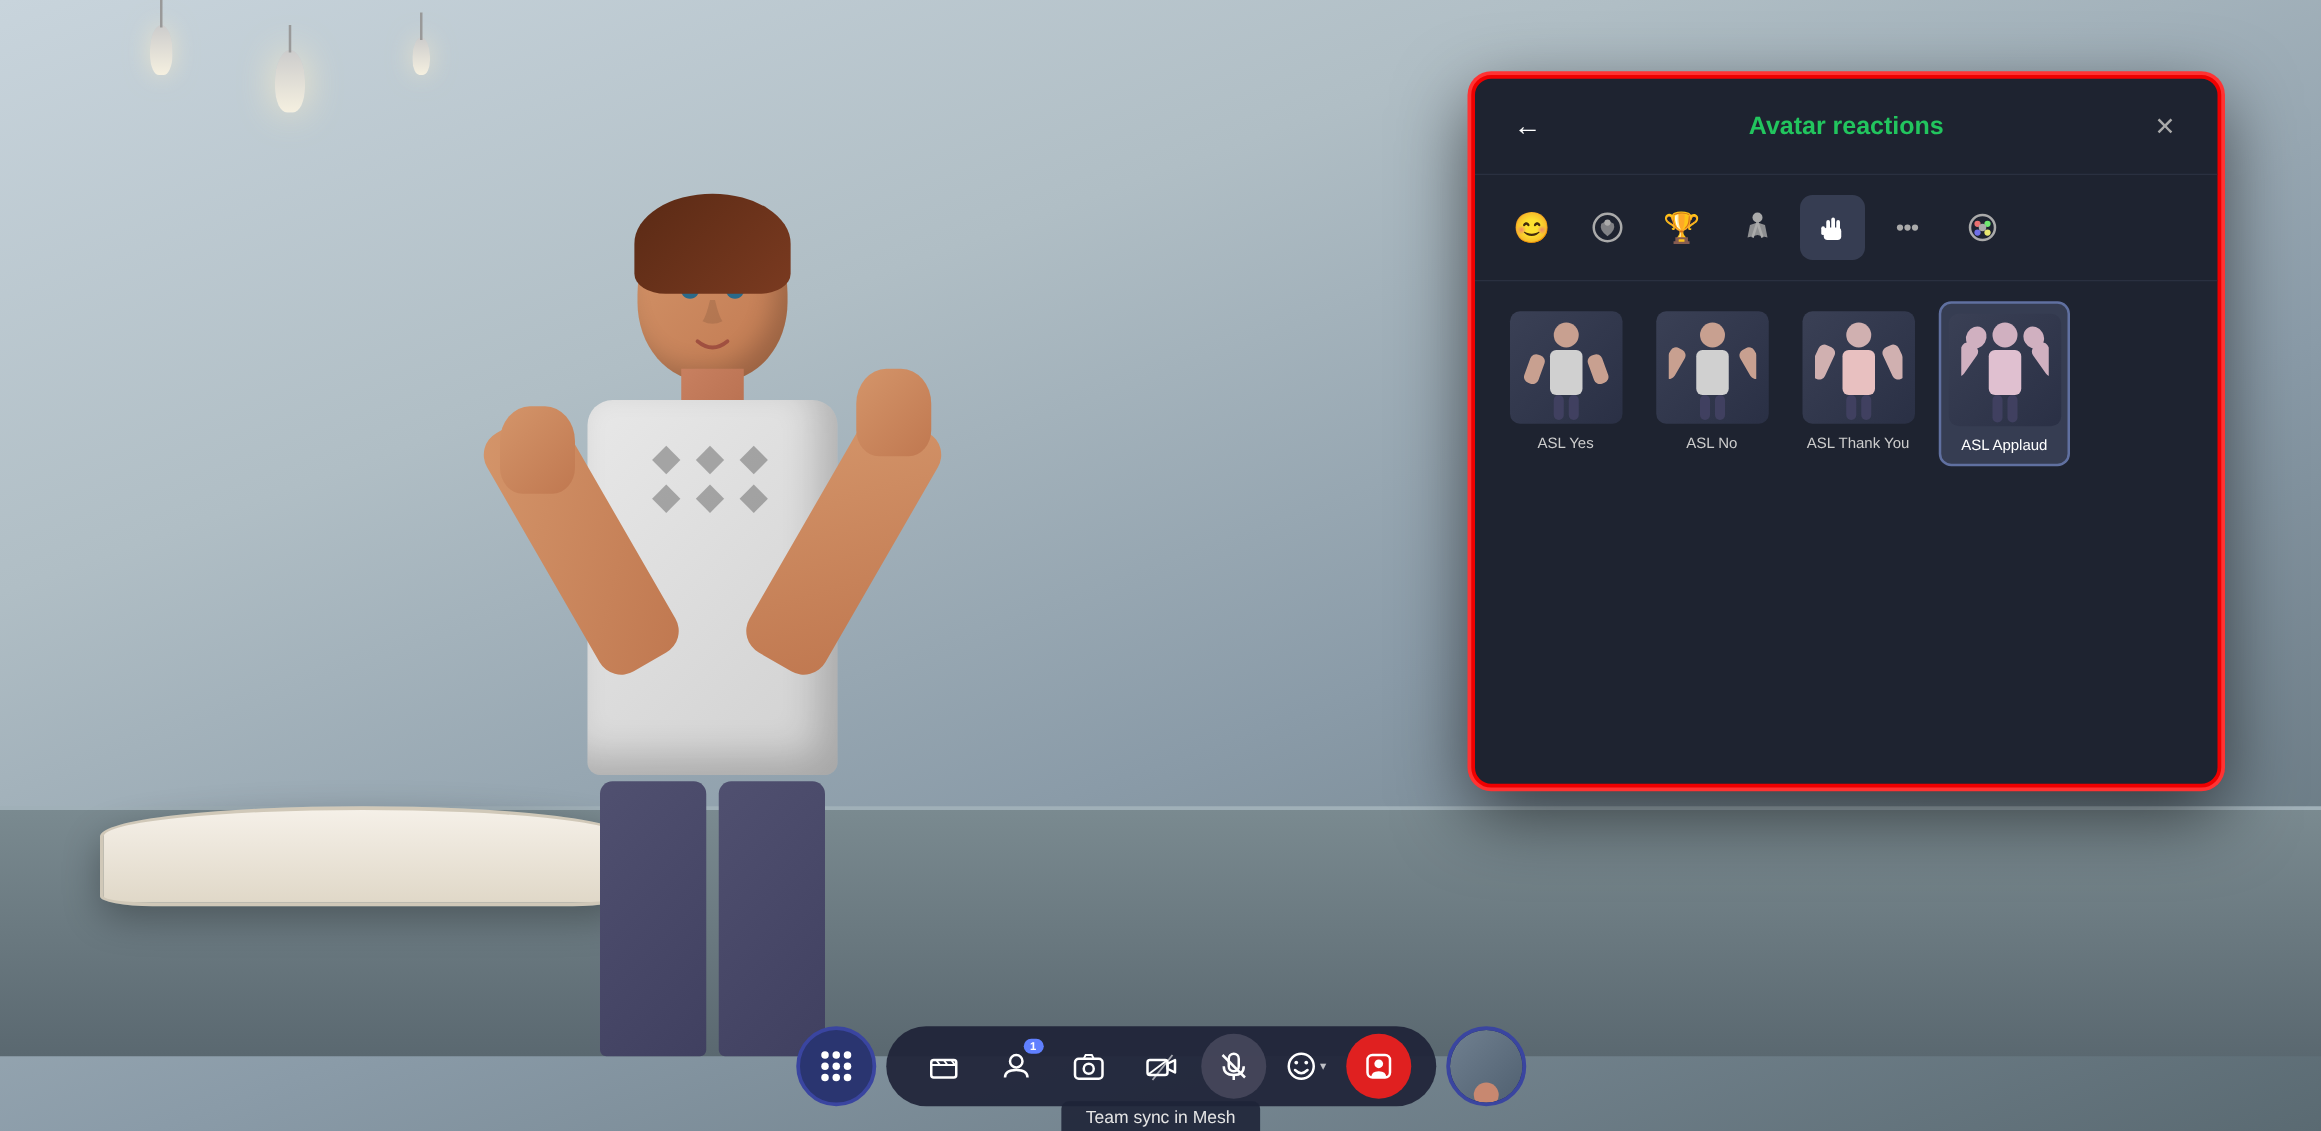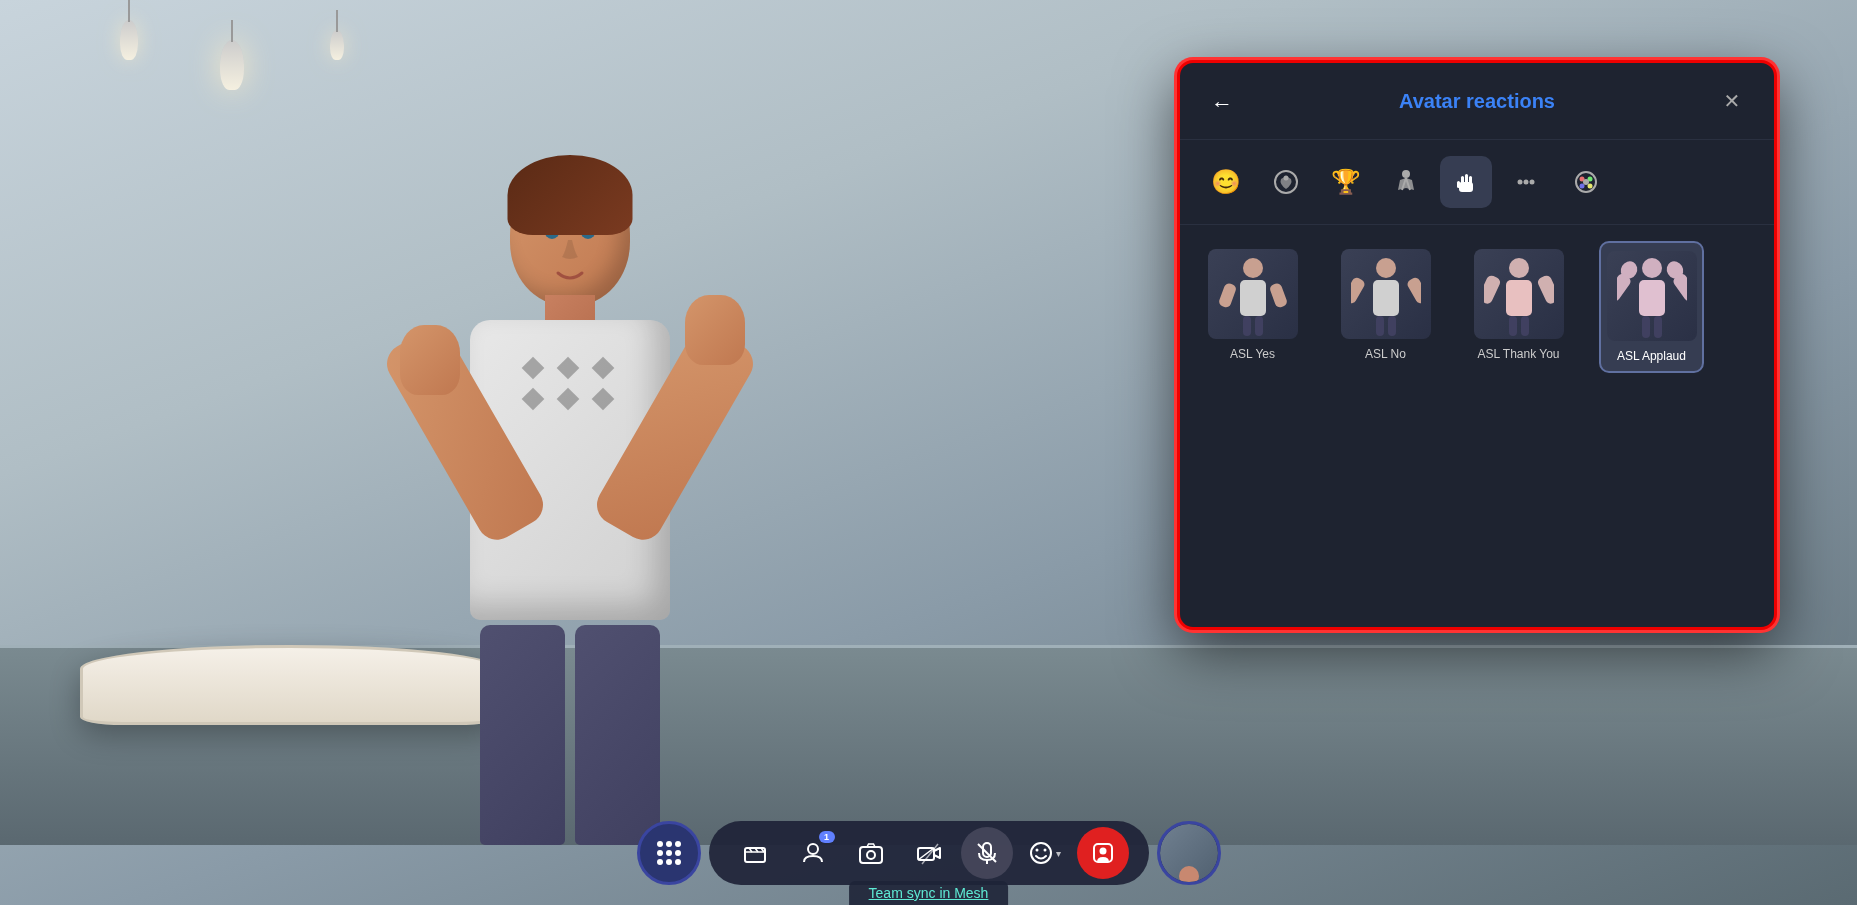--- a/index.html
+++ b/index.html
@@ -264,21 +264,21 @@
       display: flex;
       align-items: center;
       justify-content: center;
       width: 36px;
       height: 36px;
       border-radius: 4px;
     }
 
     .panel-title {
       flex: 1;
-      color: #3b82f6;
+      color: #22c55e;
       font-size: 20px;
       font-weight: 600;
       text-align: center;
     }
 
     .close-btn {
       background: none;
       border: none;
       color: #aaa;
       font-size: 20px;
@@ -316,21 +316,21 @@
     .cat-tab.active {
       background: #363d52;
       color: #fff;
     }
 
     
     .reactions-grid {
       display: flex;
       flex-wrap: wrap;
       padding: 16px 20px;
-      gap: 28px;
+      gap: 12px;
       flex: 1;
       overflow-y: auto;
       align-content: flex-start;
     }
 
     .reaction-item {
       width: 105px;
       display: flex;
       flex-direction: column;
       align-items: center;
@@ -467,27 +467,26 @@
       top: 8px;
     }
 
     
     .session-label {
       position: absolute;
       bottom: 0px;
       left: 50%;
       transform: translateX(-50%);
       background: rgba(30,35,55,0.9);
-      color: #5eead4;
+      color: #e5e5e5;
       padding: 4px 20px;
       border-radius: 6px 6px 0 0;
       font-size: 14px;
       font-weight: 500;
       white-space: nowrap;
-      text-decoration: underline;
     }
 
     
     .chevron-down {
       font-size: 10px;
       margin-left: 2px;
       opacity: 0.7;
     }
 
     

